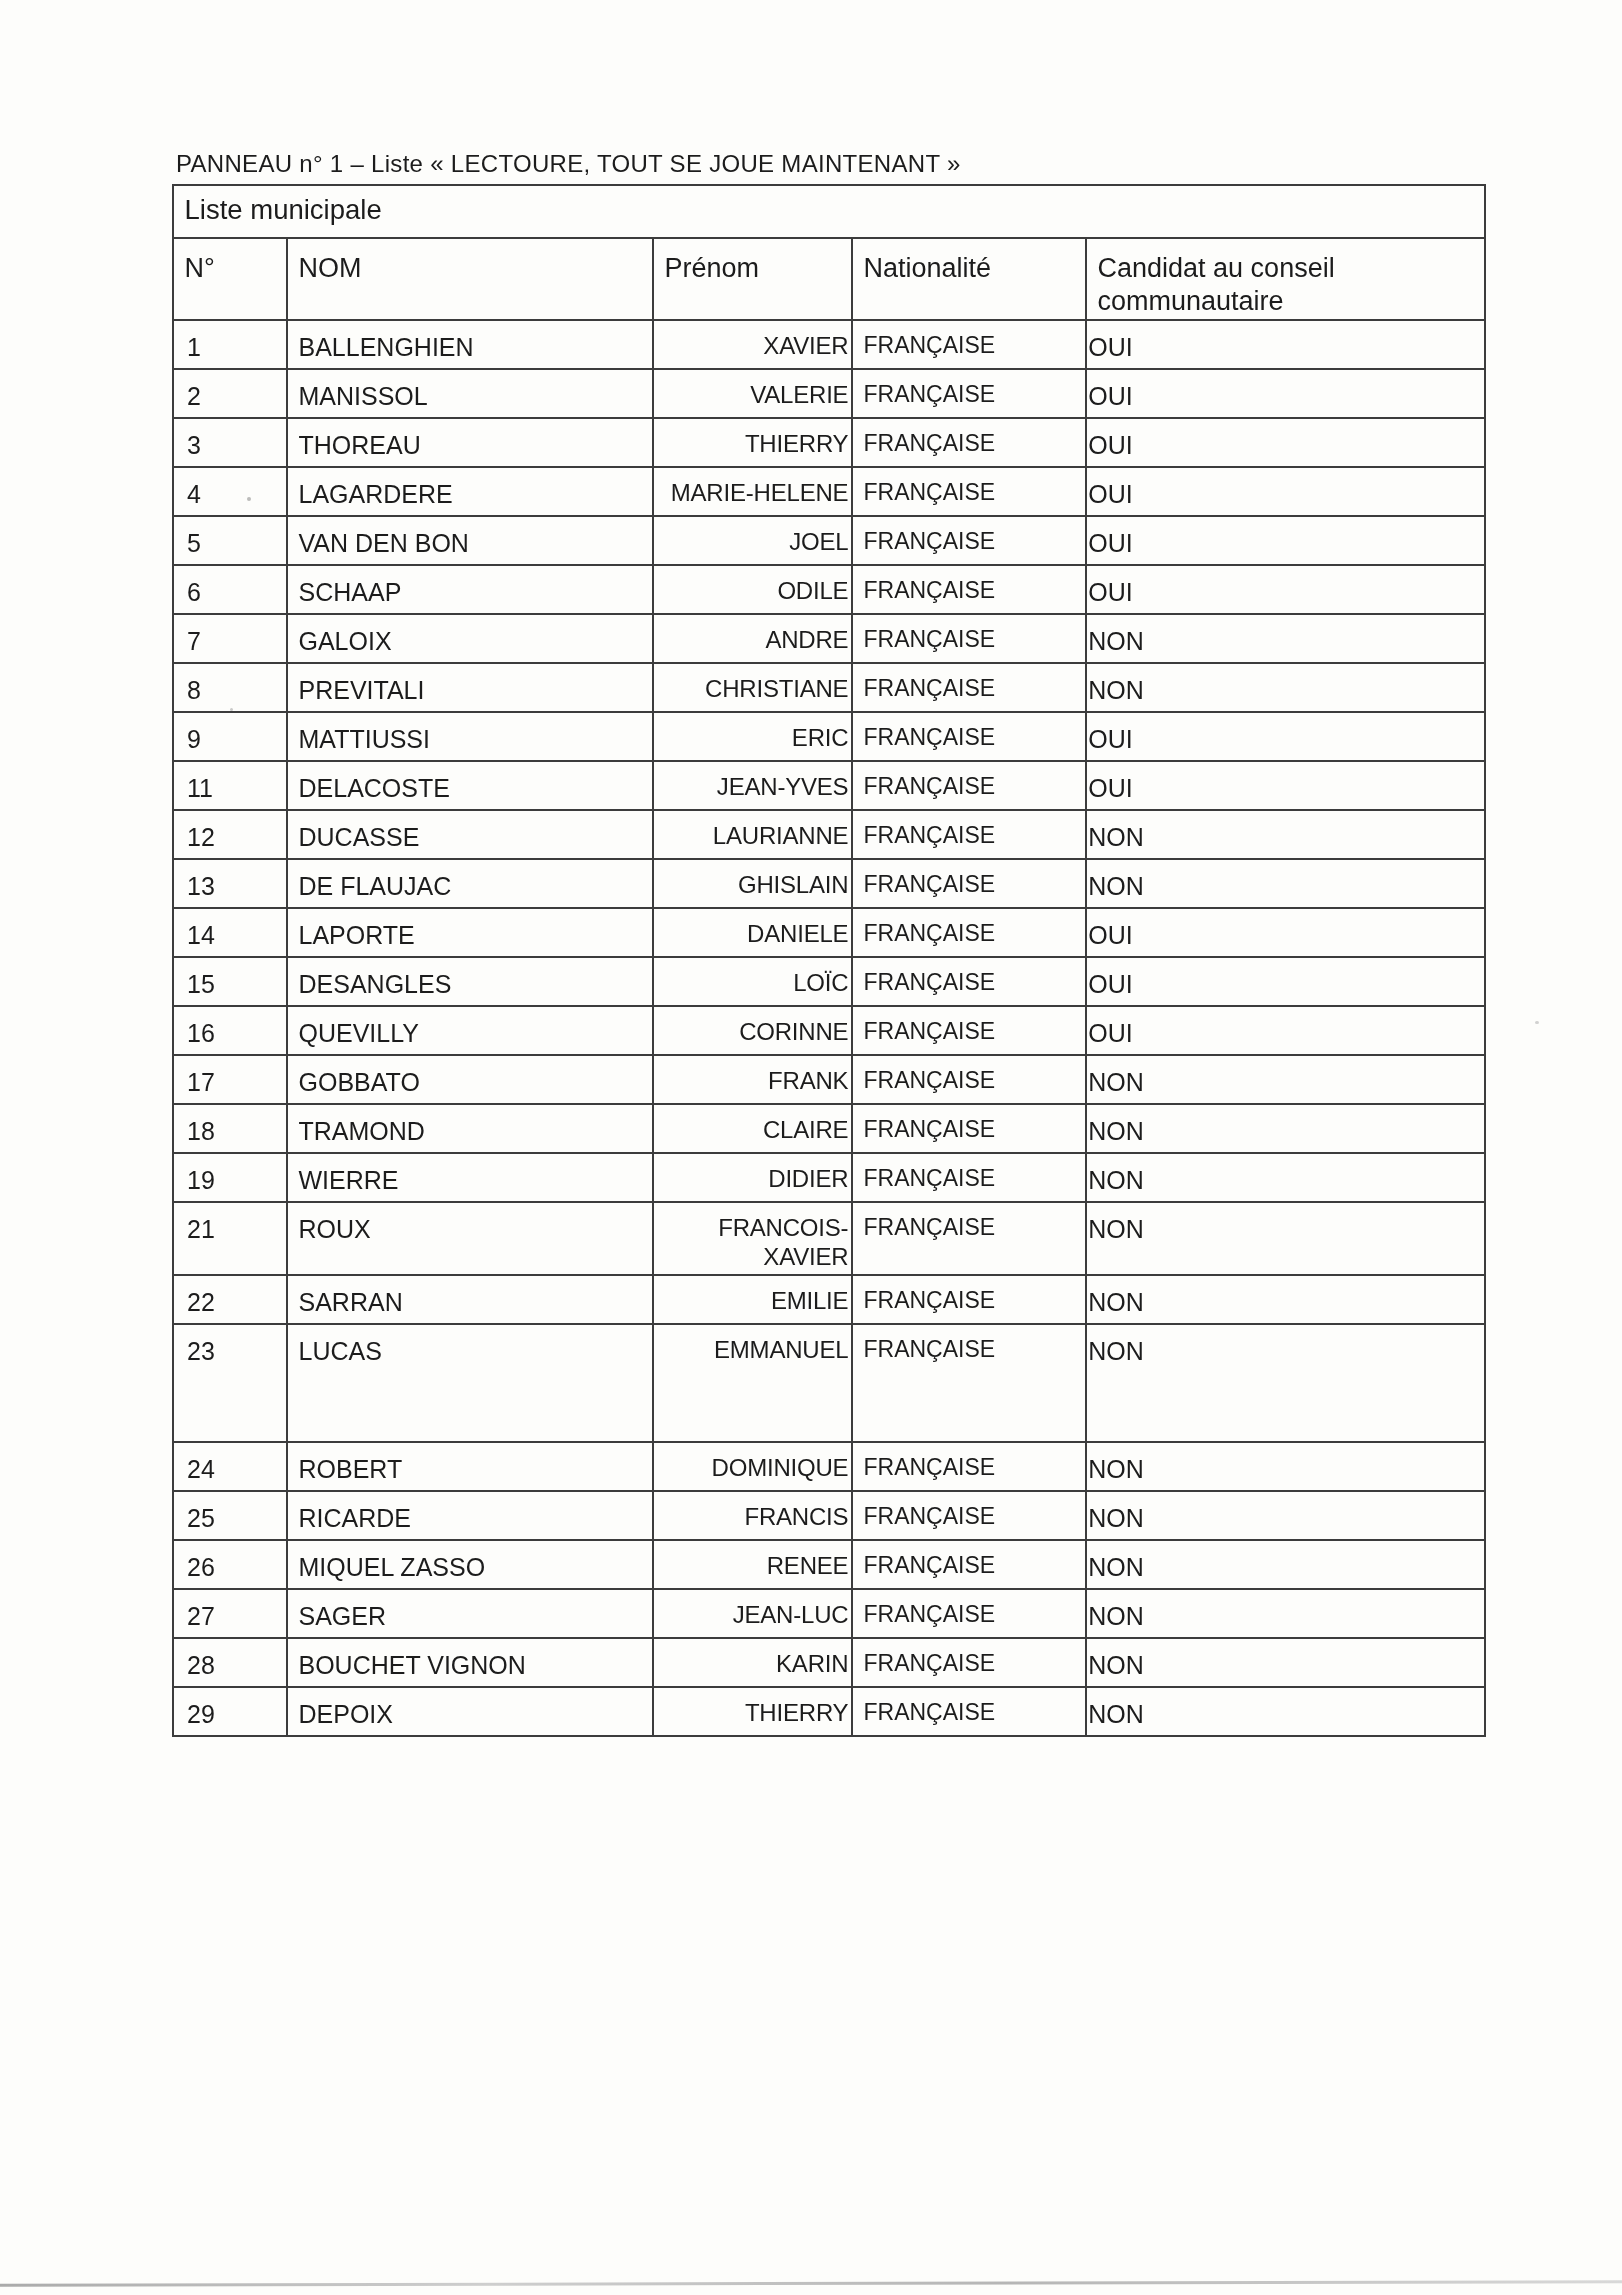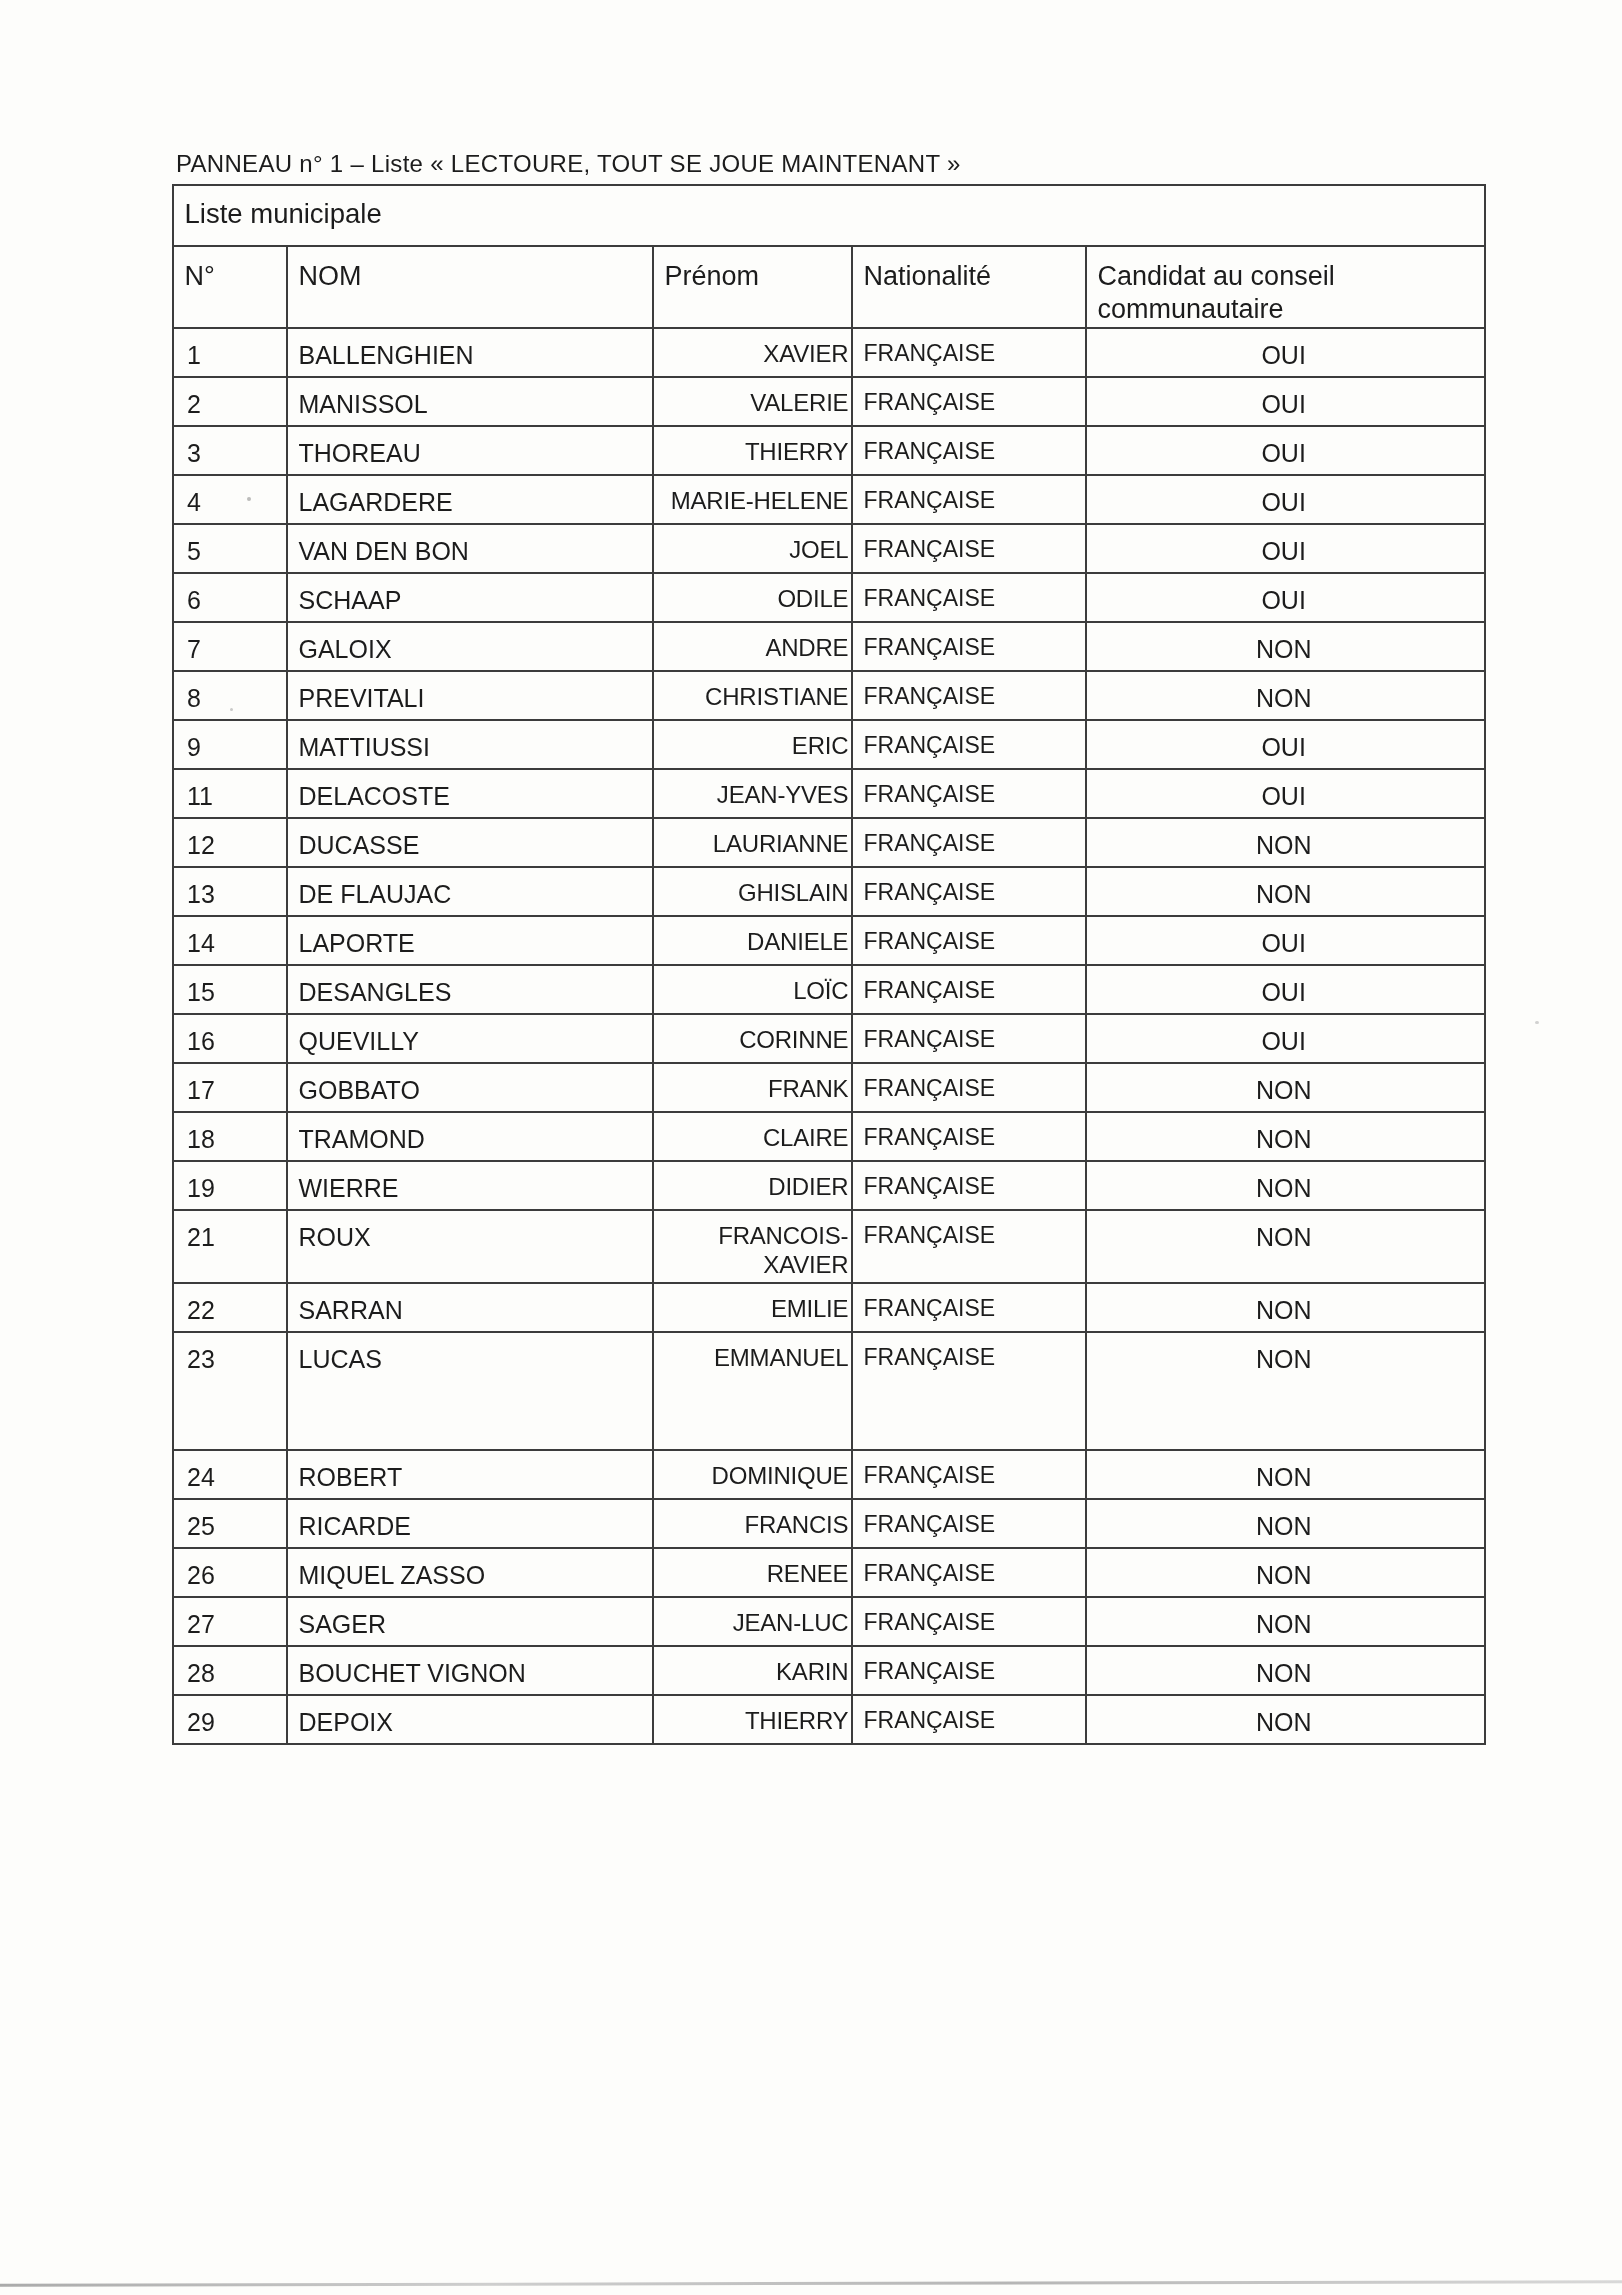--- a/index.html
+++ b/index.html
@@ -31,21 +31,21 @@
     width:1311px;
     border-collapse:collapse;
     table-layout:fixed;
   }
   table.liste td, table.liste th{
     border:2.6px solid var(--border);
     box-sizing:border-box;
     overflow:hidden;
   }
   tr.caption-row td{
-    height:61px;
+    height:53px;
     font-size:27.5px;
     text-align:left;
     vertical-align:middle;
     padding:0 6.5px 2.6px 10.5px;
   }
   tr.header-row th{
     height:82px;
     font-weight:normal;
     font-size:27px;
     text-align:left;
@@ -57,21 +57,21 @@
     height:49px;
     font-size:25px;
     vertical-align:top;
     text-align:left;
     padding:11px 2.6px 2.6px 10.5px;
     line-height:1.2;
   }
   tbody.rows td.c-num{padding-left:13px;}
   tbody.rows td.c-prenom{font-size:24px;letter-spacing:-0.2px;text-align:right;}
   tbody.rows td.c-nat{font-size:23px;margin-top:20px;}
-  tbody.rows td.c-cand{text-align:center;padding-left:1.3px;padding-right:5px;}
+  tbody.rows td.c-cand{text-align:left;padding-left:1.3px;padding-right:5px;}
   tbody.rows tr:nth-child(21) td{height:118px;}
   .scan-line{
     position:absolute;
     left:0;top:2282px;
     width:1623px;height:2.6px;
     background:linear-gradient(90deg,#9c9c9c,#c6c6c6 30%,#a9a9a9 62%,#d2d2d2 100%);
     transform:rotate(-0.12deg);
     opacity:0.85;
   }
   .speck{position:absolute;background:#6c6c6c;border-radius:50%;}

